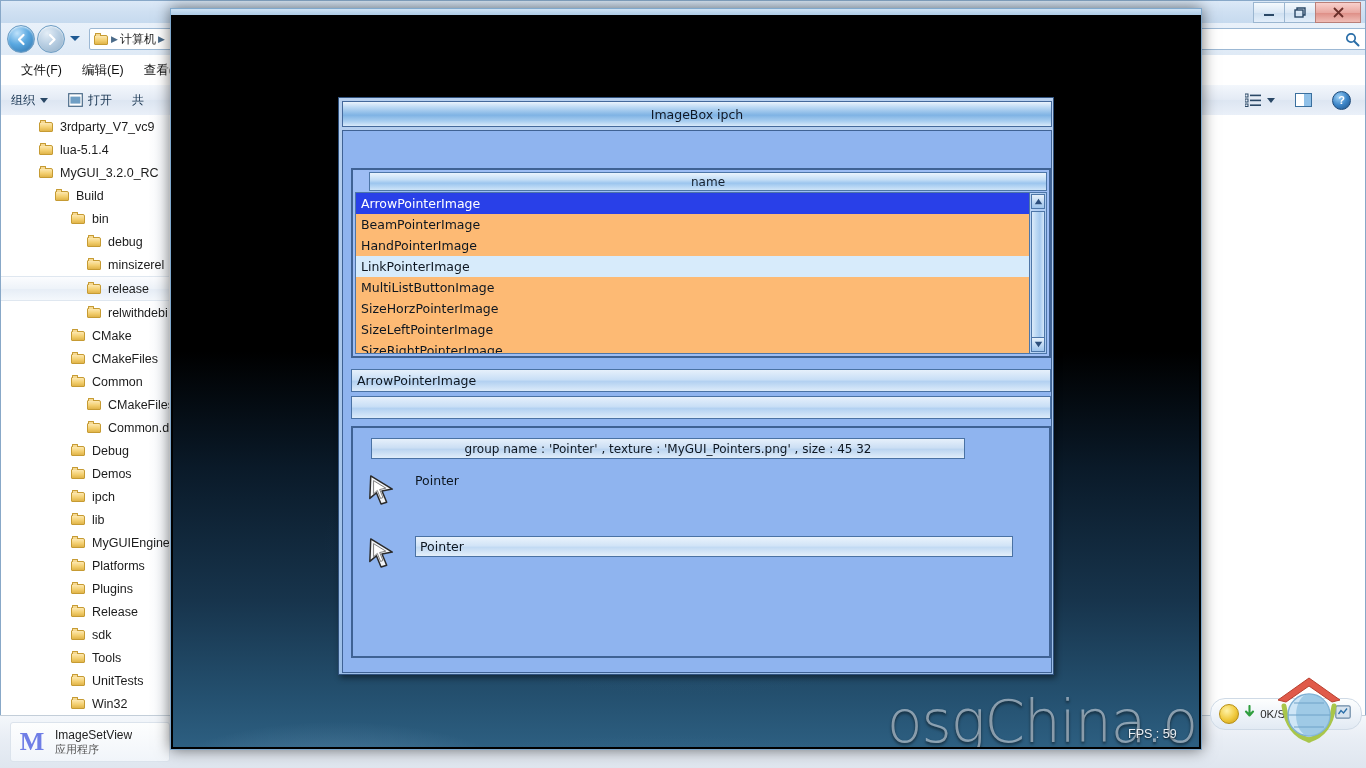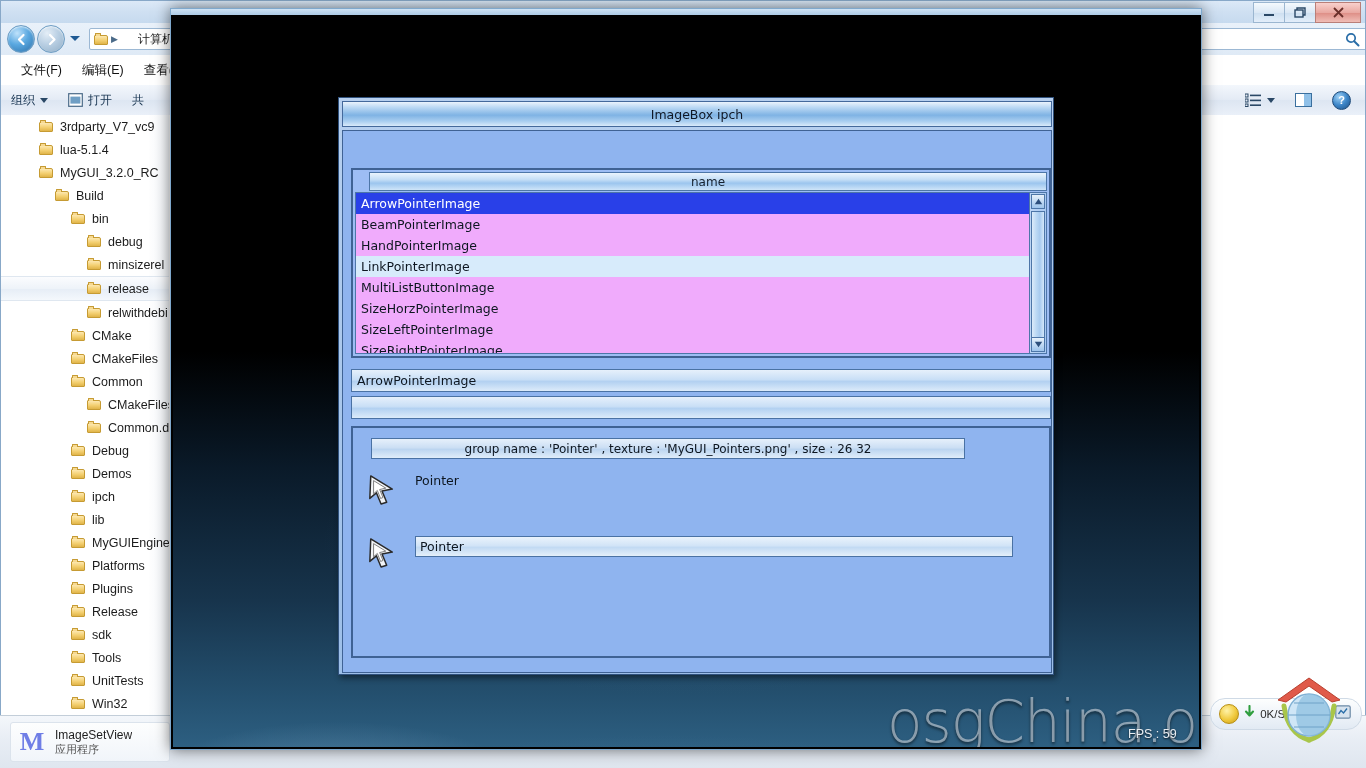--- a/index.html
+++ b/index.html
@@ -68,21 +68,21 @@
   .folder-ico:before{
     content:"";position:absolute;left:0;top:2px;width:14px;height:10px;
     background:linear-gradient(180deg,#fde8b0 0%,#f3cf70 55%,#e0b449 100%);
     border:1px solid #c69b33;border-radius:1px 2px 1px 1px;box-sizing:border-box;
   }
   .folder-ico:after{
     content:"";position:absolute;left:1px;top:0px;width:6px;height:3px;
     background:#f6d992;border:1px solid #c69b33;border-bottom:none;border-radius:1px 1px 0 0;
     box-sizing:border-box;
   }
-  .crumb{font-size:12px;color:#1c1c1c;margin:0 18px;font-family:Liberation Mono, monospace;}
+  .crumb{font-size:12px;color:#1c1c1c;margin:0 0;font-family:Liberation Mono, monospace;}
   .crumb-sep{font-size:9px;color:#4a6a88;margin:0 2px;}
   #searchbox{
     margin-left:6px;height:22px;flex:1;
     background:#ffffff;border:1px solid #9cb8d4;border-radius:2px;
     display:flex;align-items:center;justify-content:flex-end;padding-right:6px;
     box-sizing:border-box;
   }
 
   
   #exp-menurow{
@@ -230,21 +230,21 @@
   #ml-body{
     position:absolute;left:2px;top:22px;right:2px;bottom:2px;
     background:#9dbdf4;border:1px solid #4d76a8;box-sizing:border-box;overflow:hidden;
   }
   .ml-rows{position:absolute;left:0;top:0;right:17px;bottom:0;}
   .mlrow{
     height:21px;line-height:21px;padding-left:5px;
     font-size:12.5px;color:#0d1620;
     font-family:"DejaVu Sans",sans-serif;
     white-space:nowrap;overflow:hidden;
-    background:#f0abfc;
+    background:#fdba74;
   }
   .mlrow.selected{background:#2940e8;color:#ffffff;}
   .mlrow.hover{background:#d7ebfb;}
   
   .mgscroll{
     position:absolute;right:0;top:0;width:17px;bottom:0;
     background:linear-gradient(90deg,#bdd6f5,#a9c8f0);
     border-left:1px solid #4d76a8;box-sizing:border-box;
   }
   .sb-btn{
@@ -600,21 +600,21 @@
               </div>
             </div>
           </div>
         </div>
 
         <div class="mg-field" id="field-name">ArrowPointerImage</div>
 
         <div class="mg-field" id="field-empty"></div>
 
         <div id="info-panel">
-          <div id="info-strip">group name : 'Pointer' ,  texture : 'MyGUI_Pointers.png' ,  size : 26 32</div>
+          <div id="info-strip">group name : 'Pointer' ,  texture : 'MyGUI_Pointers.png' ,  size : 45 32</div>
 
           <div class="ptr-row" id="ptr-row-1">
             <svg class="ptr-cursor" viewBox="0 0 32 36">
               <path d="M4 3 L27 17 L16 19 L21 31 L15 33 L10 21 L3 27 Z" fill="#f2f4f7" stroke="#2a2a2a" stroke-width="1.6" stroke-linejoin="round"></path>
               <path d="M7 8 L20 16 L13.5 17.5 L17 26 L14.5 27 L11 18.5 L7 22 Z" fill="#ffffff" stroke="#6a6a6a" stroke-width="0.9" stroke-linejoin="round"></path>
             </svg>
             <span class="ptr-label">Pointer</span>
           </div>
 
           <div class="ptr-row" id="ptr-row-2">

